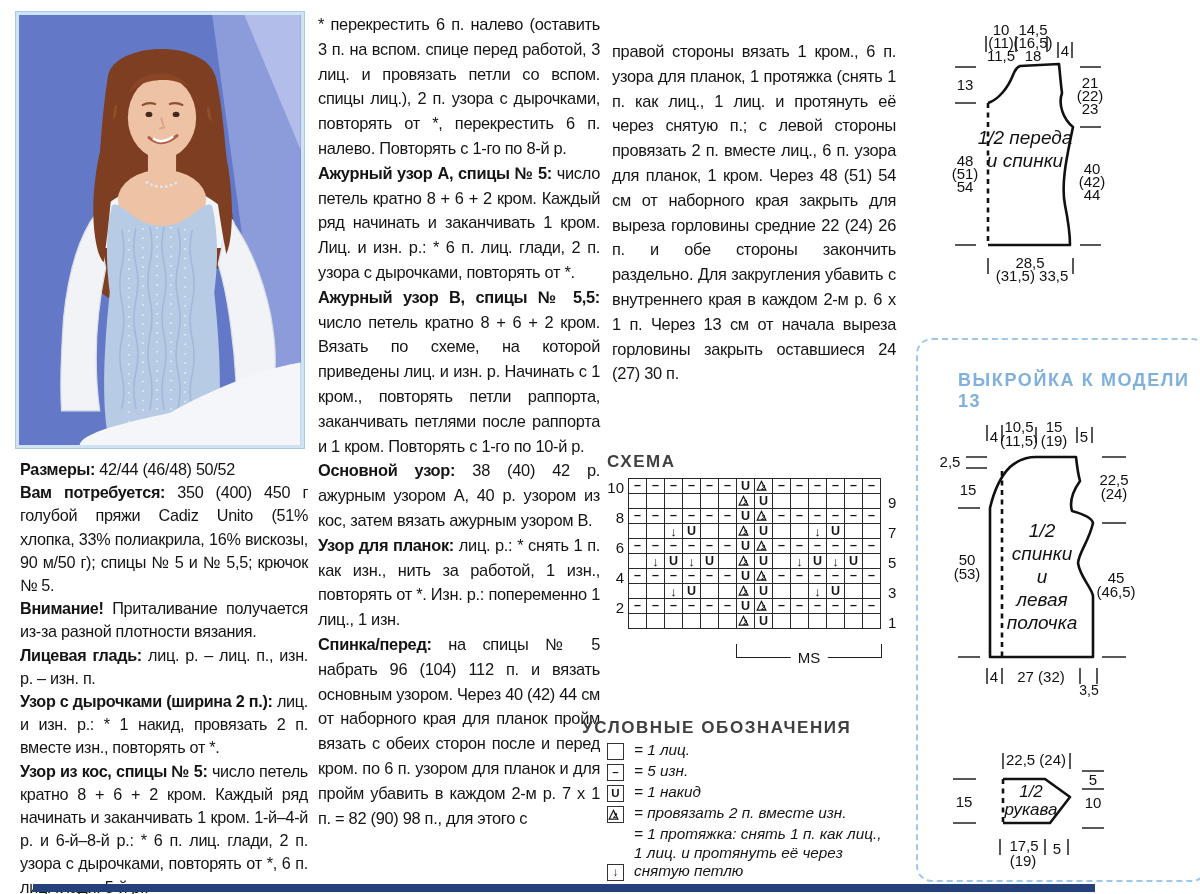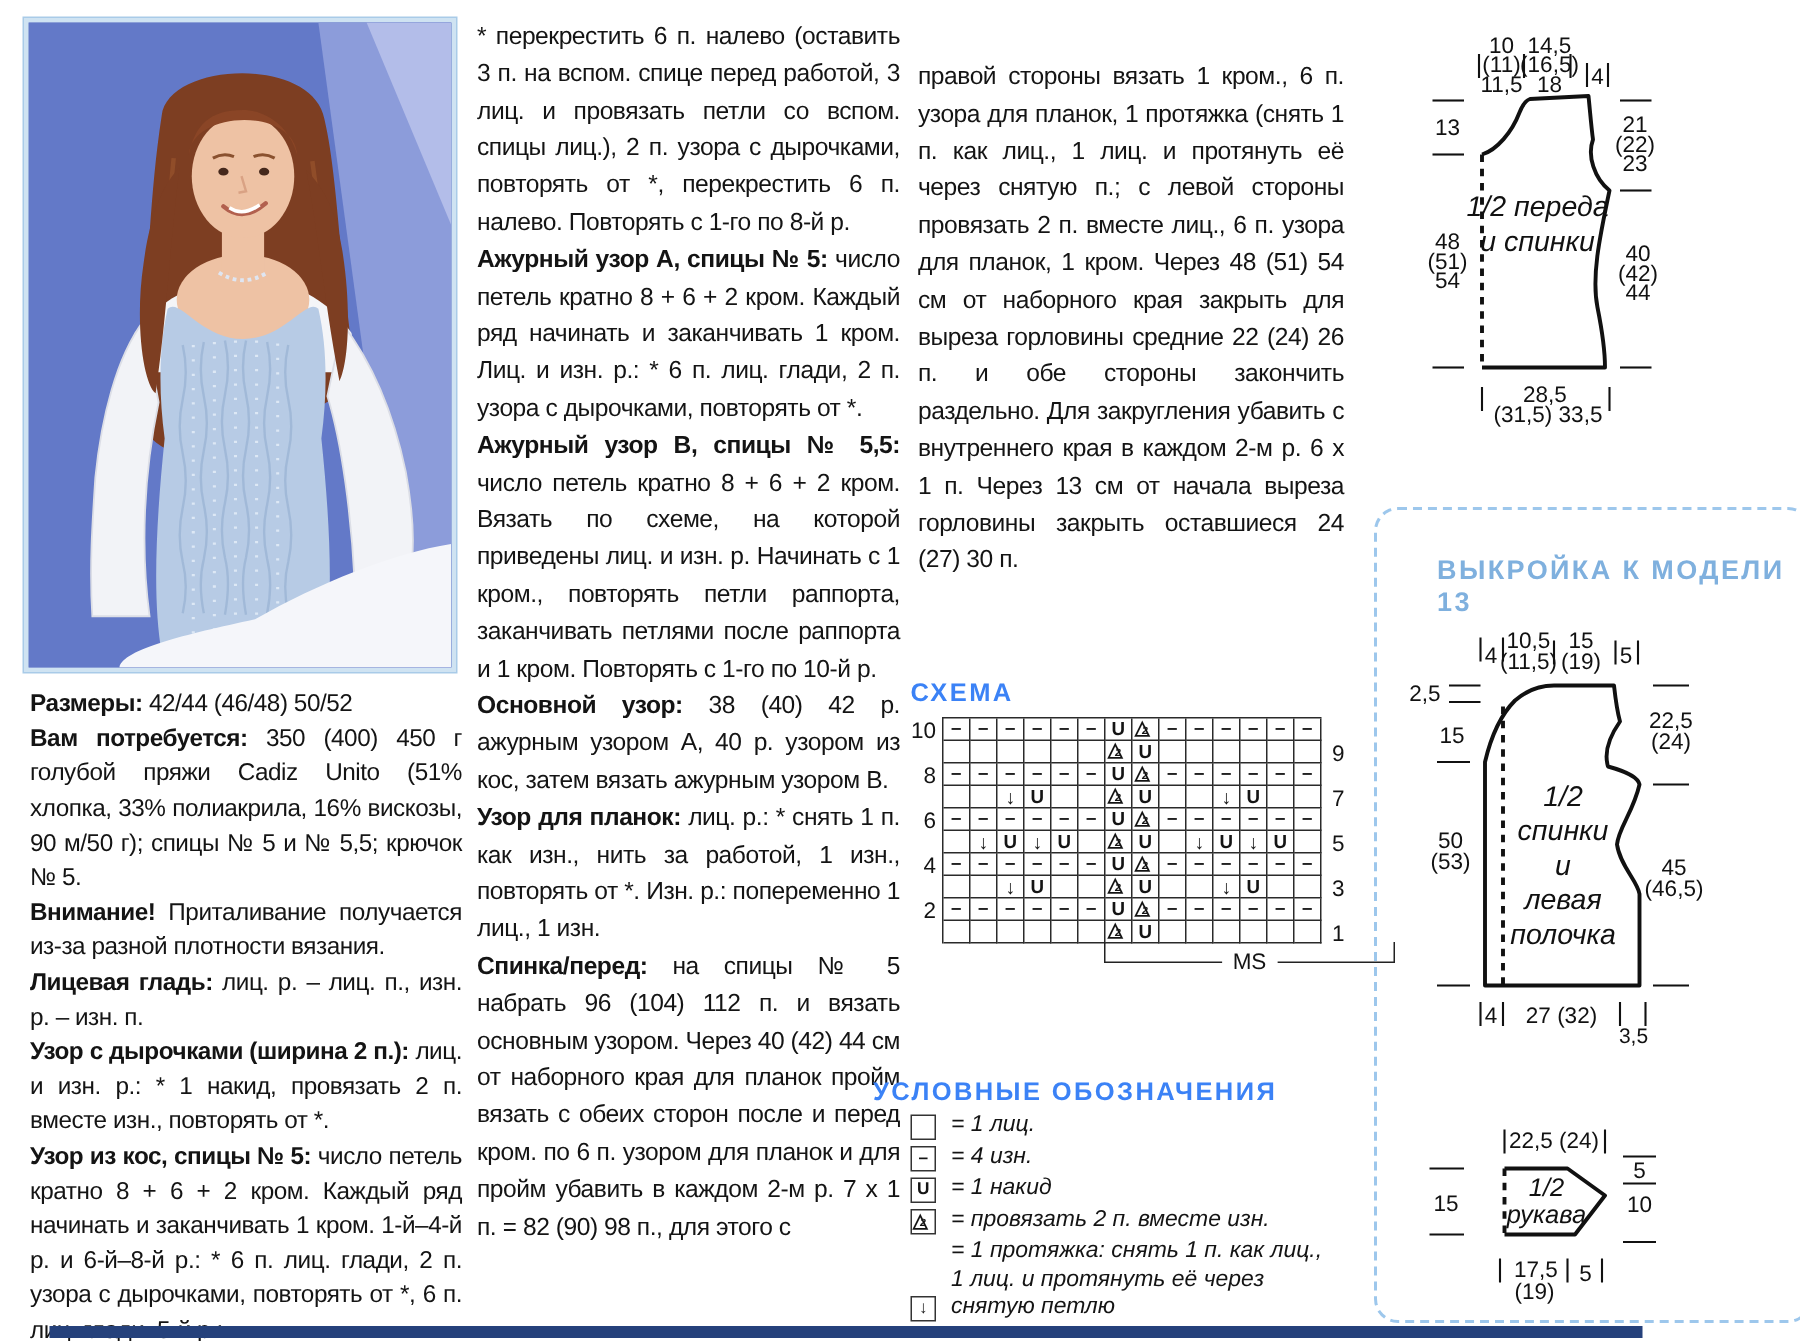--- a/index.html
+++ b/index.html
@@ -8,41 +8,41 @@
 
   
   .col { position:absolute; text-align:justify; }
   .col p { margin:0; }
   .col b { font-weight:bold; }
   .left-col  { left:20px;  top:458px; width:288px; font-size:16.2px; line-height:23.2px; letter-spacing:-0.3px; }
   .mid-col   { left:318px; top:12px;  width:282px; font-size:16.4px; line-height:24.8px; letter-spacing:-0.3px; }
   .right-col { left:612px; top:12px;  width:284px; font-size:16.4px; line-height:24.8px; letter-spacing:-0.3px;margin-top:27px; }
 
   
-  .sec-title { position:absolute; color:#3b82f6; font-weight:bold; font-size:17px; letter-spacing:1.6px; }
+  .sec-title { position:absolute; color:#404040; font-weight:bold; font-size:17px; letter-spacing:1.6px; }
 
   
   .photo { position:absolute; left:16px; top:12px; width:282px; height:430px;
            border:3px solid #cfe3f2; outline:1px solid #a9cbe8; background:#6379c8; }
 
   
   .grid { position:absolute; left:628px; top:478px;
           display:grid; grid-template-columns:repeat(14,18px); grid-auto-rows:15px;
           border-left:1px solid #2a2a2a; border-top:1px solid #2a2a2a; background:#fff; }
   .cell { border-right:1px solid #2a2a2a; border-bottom:1px solid #2a2a2a;
           display:flex; align-items:center; justify-content:center;
           font-weight:bold; font-size:12.5px; line-height:1; }
   .cell .dash { transform:translateY(-1px); }
   .cell .arrow { font-size:13px; }
   .sym-a2 { position:relative; display:inline-block; width:14px; height:13px; }
   .sym-a2 .t  { position:absolute; left:0; top:-2px; font-size:13px; font-weight:bold; }
   .sym-a2 .two{ position:absolute; left:4.8px; top:4.2px; font-size:7px; font-weight:bold; font-style:italic; }
   .row-lab { position:absolute; width:22px; font-size:15px; text-align:right; }
-  .ms { position:absolute; left:736px; top:628px; width:144px; height:13px;
-        border-left:1.5px solid #222; border-bottom:1.5px solid #222; border-right:1.5px solid #222;padding-left:48px; }
+  .ms { position:absolute; left:736px; top:644px; width:144px; height:13px;
+        border-left:1.5px solid #222; border-bottom:1.5px solid #222; border-right:1.5px solid #222; }
   .ms span { position:absolute; left:50%; top:5px; transform:translateX(-50%);
              background:#fff; padding:0 7px; font-size:15px; }
 
   
   .legend { position:absolute; left:607px; top:741px; }
   .legend-item { display:flex; align-items:flex-end; margin-bottom:2.5px; }
   .lbox { width:15px; height:15px; border:1.5px solid #333; margin-right:10px; flex:none;
           display:flex; align-items:center; justify-content:center; font-weight:bold; font-size:11.5px; }
   .ltext { font-style:italic; font-size:15.3px; line-height:18.5px; white-space:pre-line; }
 
@@ -523,21 +523,21 @@
   <div class="sec-title" style="left:582px; top:718px;">УСЛОВНЫЕ ОБОЗНАЧЕНИЯ</div>
   <div class="legend" id="legend-items">
       <div class="legend-item">
         <span class="lbox"></span>
         <span class="ltext">= 1 лиц.</span>
       </div>
       <div class="legend-item">
         <span class="lbox">
           <span class="dash">–</span>
         </span>
-        <span class="ltext">= 4 изн.</span>
+        <span class="ltext">= 5 изн.</span>
       </div>
       <div class="legend-item">
         <span class="lbox">
           <span>U</span>
         </span>
         <span class="ltext">= 1 накид</span>
       </div>
       <div class="legend-item">
         <span class="lbox">
           <span class="sym-a2">

